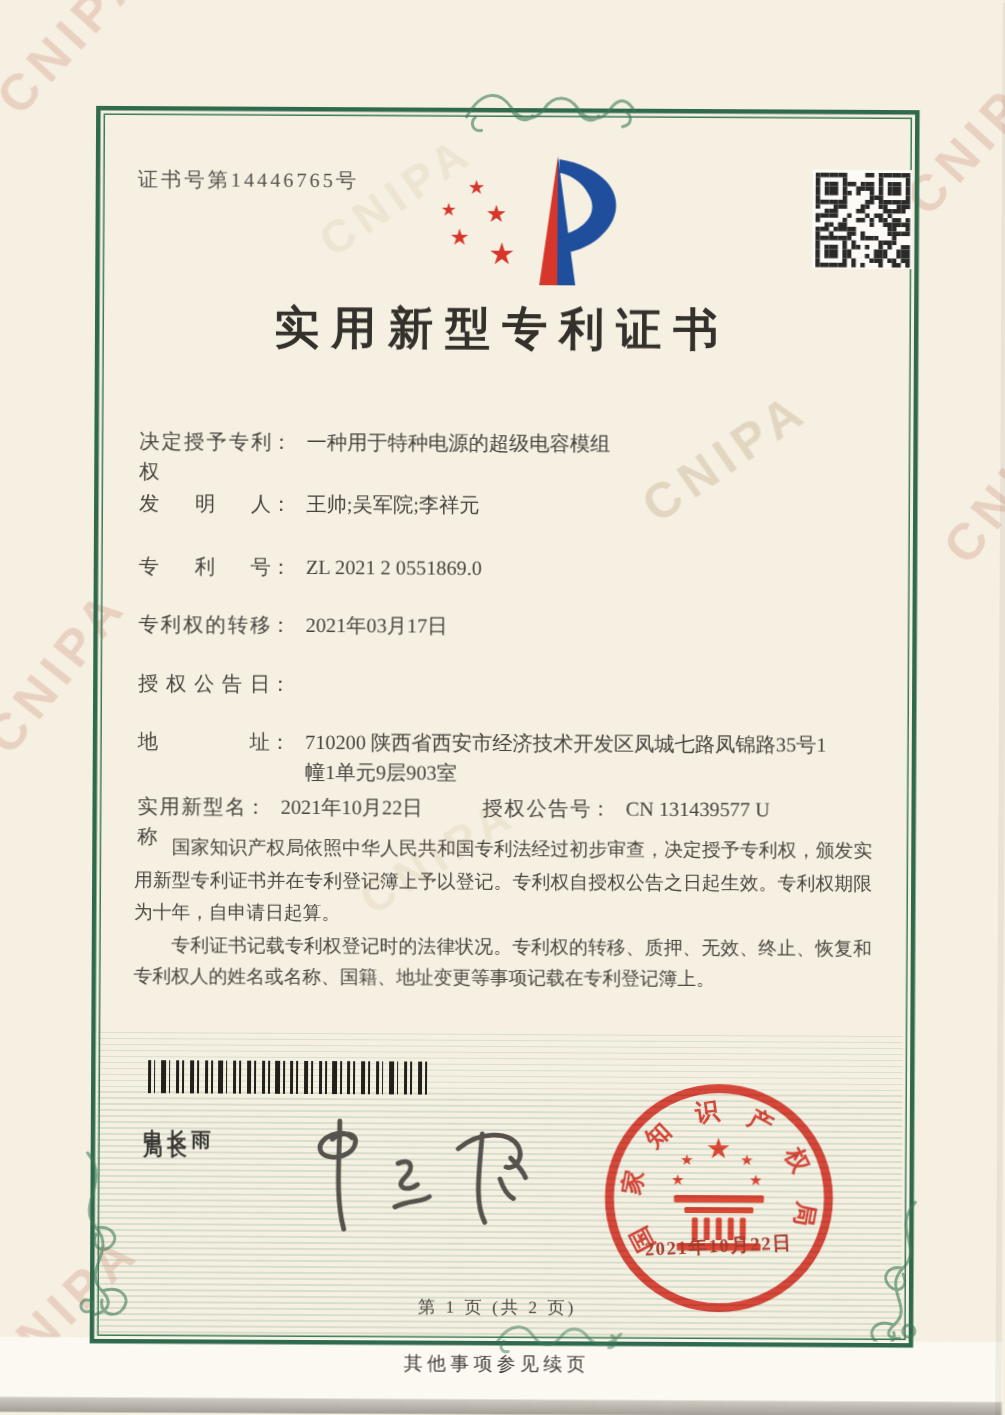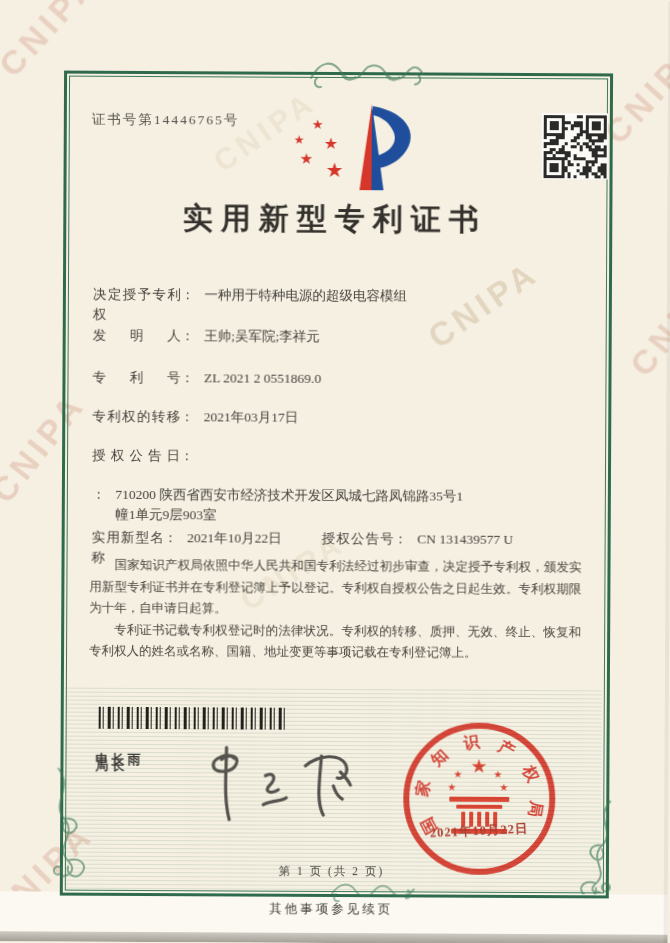--- a/index.html
+++ b/index.html
@@ -382,20 +382,21 @@
   <div class="row" style="top:408px;">
     <span class="lbl">专利权的转移</span>
       <span>：</span>
     <span class="val">2021年03月17日</span>
   </div>
   <div class="row" style="top:447px;">
     <span class="lbl">授权公告日</span>
       <span>：</span>
   </div>
   <div class="row" style="top:486px;">
+    <span class="lbl">地址</span>
       <span>：</span>
     <span class="val addr">710200 陕西省西安市经济技术开发区凤城七路凤锦路35号1幢1单元9层903室</span>
   </div>
   <div class="row" style="top:529px;">
     <span class="lbl" style="width:72px;">实用新型名称</span>
       <span>：</span>
     <span class="val">2021年10月22日</span>
     <span class="pair2">
       <span class="lbl" style="width:72px;">授权公告号</span>
         <span>：</span>

